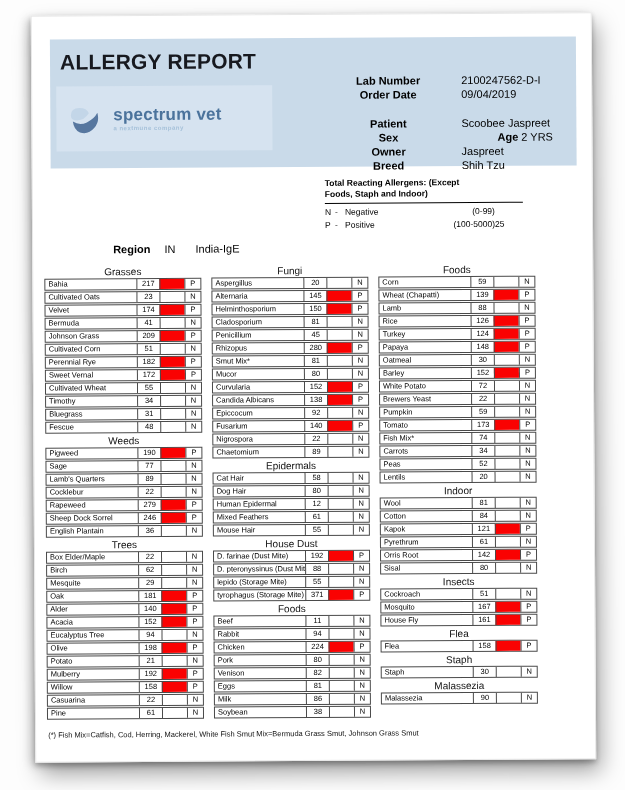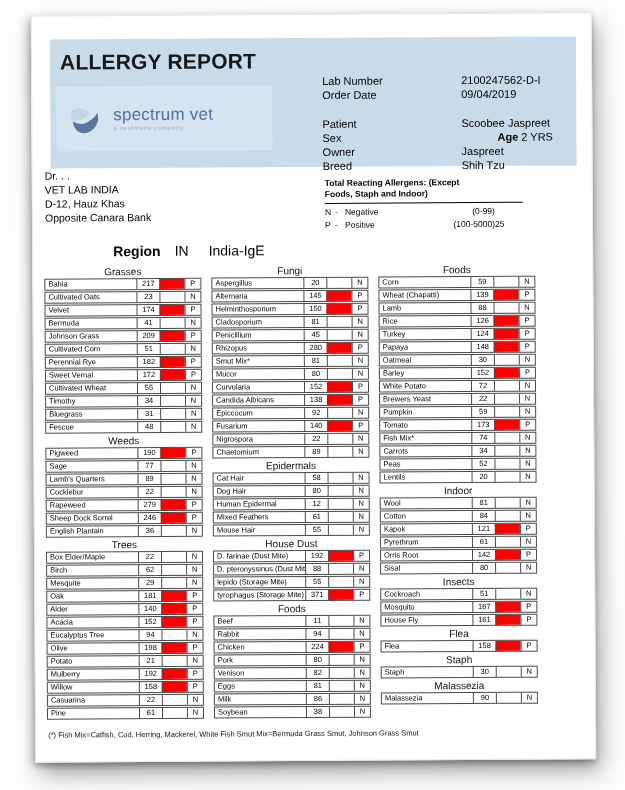--- a/index.html
+++ b/index.html
@@ -9,39 +9,39 @@
     box-shadow:0 3px 5px rgba(0,0,0,.22),5px 12px 22px rgba(0,0,0,.35),-4px 3px 10px rgba(0,0,0,.18);
     border:1px solid #e8e8e8;box-sizing:border-box;}
   
   .band{position:absolute;left:18px;right:15px;top:23px;height:129px;background:#c9dae9;}
   .report-title{position:absolute;left:10px;top:11px;font-size:21px;font-weight:600;
     color:#17191f;letter-spacing:.2px;}
   .logo-box{position:absolute;left:6px;top:47px;width:216px;height:65px;background:#d6e3f0;
     display:flex;align-items:center;}
   .logo-mark{margin-left:12px;width:32px;height:30px;flex:0 0 auto;}
   .logo-text{margin-left:13px;line-height:1;}
-  .brand{font-size:17px;font-weight:400;color:#4b739c;letter-spacing:.2px;}
+  .brand{font-size:17px;font-weight:700;color:#4b739c;letter-spacing:.2px;}
   .tagline{font-size:6px;font-weight:700;color:#a7c2da;letter-spacing:.5px;margin-top:2px;}
   
   .meta{position:absolute;left:272px;top:36px;font-size:11px;line-height:1.28;}
   .meta-grid{display:grid;grid-template-columns:132px 152px;column-gap:7px;}
-  .m-label{text-align:left;font-weight:400;white-space:nowrap;}
+  .m-label{text-align:center;font-weight:700;white-space:nowrap;}
   .m-value{text-align:left;white-space:nowrap;}
   .m-spacer{grid-column:1 / span 2;height:15px;}
   .sex-gap{display:inline-block;width:36px;}
   .inline-label{font-weight:700;}
   
   .address{position:absolute;left:12px;top:152px;font-size:10.5px;line-height:1.34;}
   .legend{position:absolute;left:292px;top:163px;width:198px;font-size:8.5px;}
   .legend-title{font-weight:700;line-height:1.35;border-bottom:1px solid #000;padding-bottom:2px;}
   .legend-row{display:grid;grid-template-columns:10px 10px auto 58px 28px;margin-top:3px;}
   .lg-range{text-align:right;}
   .lg-count{}
   
-  .region{position:absolute;left:80px;top:227px;font-size:14px;}
+  .region{position:absolute;left:80px;top:227px;font-size:11px;}
   .region b{font-weight:700;}
   .region .r-code{margin-left:14px;}
   .region .r-val{margin-left:20px;}
   
   .columns{position:absolute;left:11px;top:250px;display:flex;align-items:flex-start;}
   .col{width:157px;}
   .col + .col{margin-left:10px;}
   .sec-title{text-align:center;font-size:10px;color:#111;height:11px;line-height:11px;
     margin-top:2px;margin-bottom:1px;}
   .col .sec-title:first-child{margin-top:0;}
@@ -85,26 +85,20 @@
         <div class="m-label">Sex</div>
         <div class="m-value"><span class="sex-gap"></span><span class="inline-label">Age</span>&nbsp;<span>2 YRS</span></div>
         <div class="m-label">Owner</div>
         <div class="m-value">Jaspreet</div>
         <div class="m-label">Breed</div>
         <div class="m-value">Shih Tzu</div>
       </div>
     </div>
   </div>
 
-  <div class="address">
-    <div>Dr.    . .</div>
-    <div>VET LAB INDIA</div>
-    <div>D-12, Hauz Khas</div>
-    <div>Opposite Canara Bank</div>
-  </div>
 
   <div class="legend">
     <div class="legend-title">
       <div>Total Reacting Allergens: (Except</div>
       <div>Foods, Staph and Indoor)</div>
     </div>
     <div class="legend-row">
       <span>N</span>
       <span>-</span>
       <span>Negative</span>

